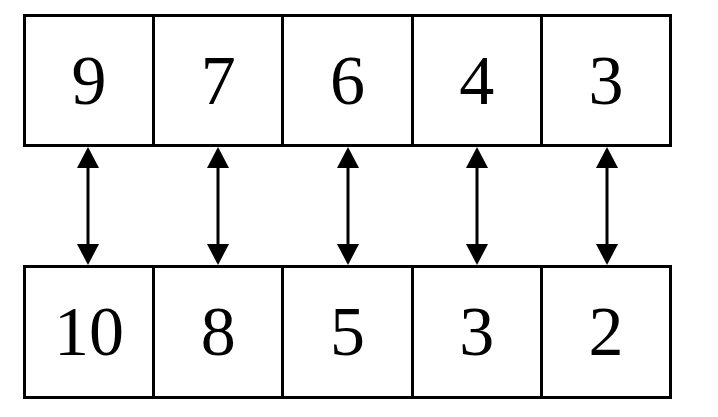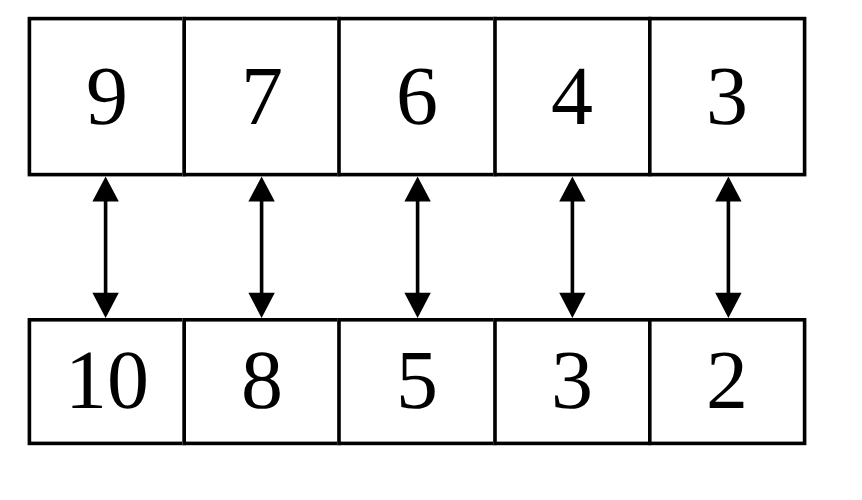--- a/index.html
+++ b/index.html
@@ -20,21 +20,21 @@
     left: 23px;
     width: 649px;
     display: flex;
   }
   .row-top {
     top: 14px;
     height: 133px;
   }
   .row-bottom {
     top: 265px;
-    height: 106px;
+    height: 134px;
   }
   .cell {
     flex: 1 1 0;
     box-sizing: border-box;
     border: 3px solid #000000;
     display: flex;
     align-items: center;
     justify-content: center;
     font-size: 70px;
     line-height: 1;

